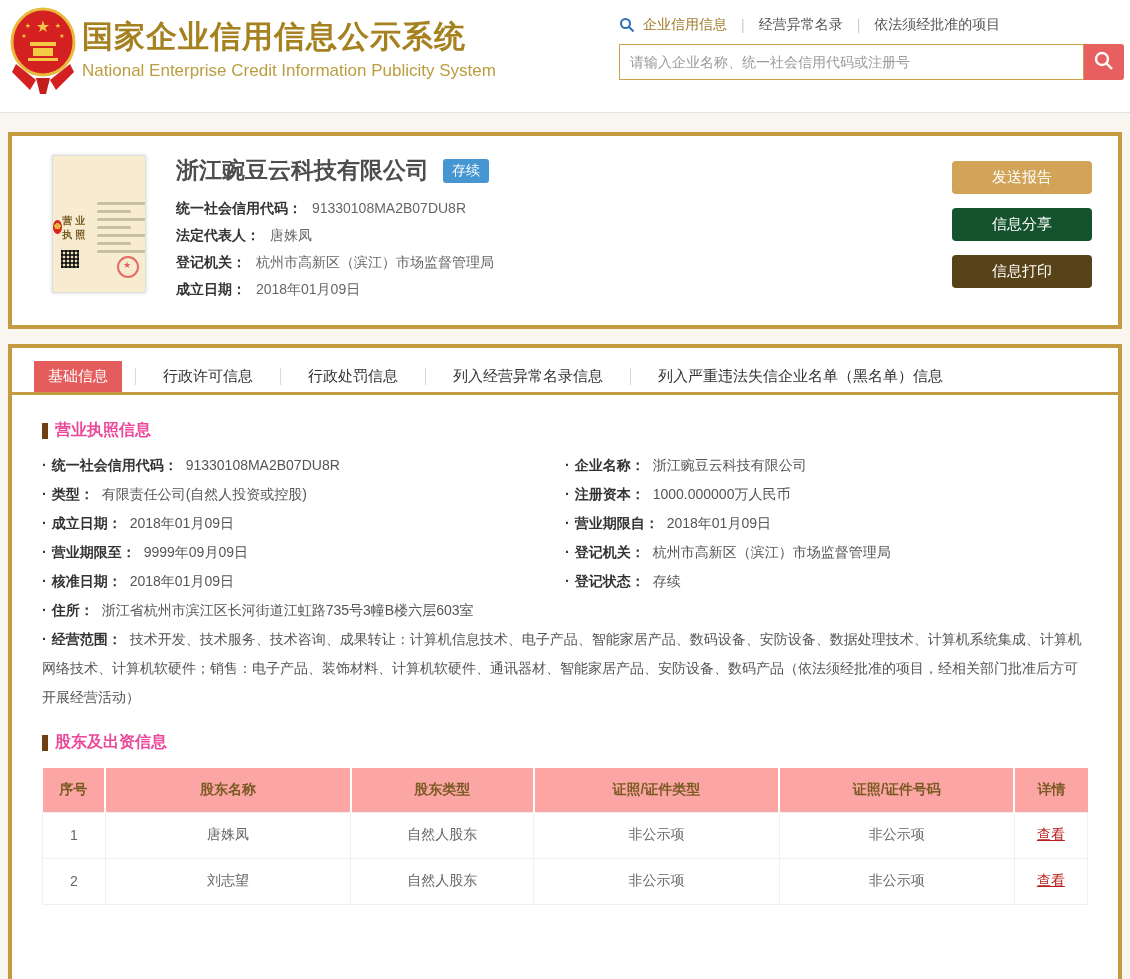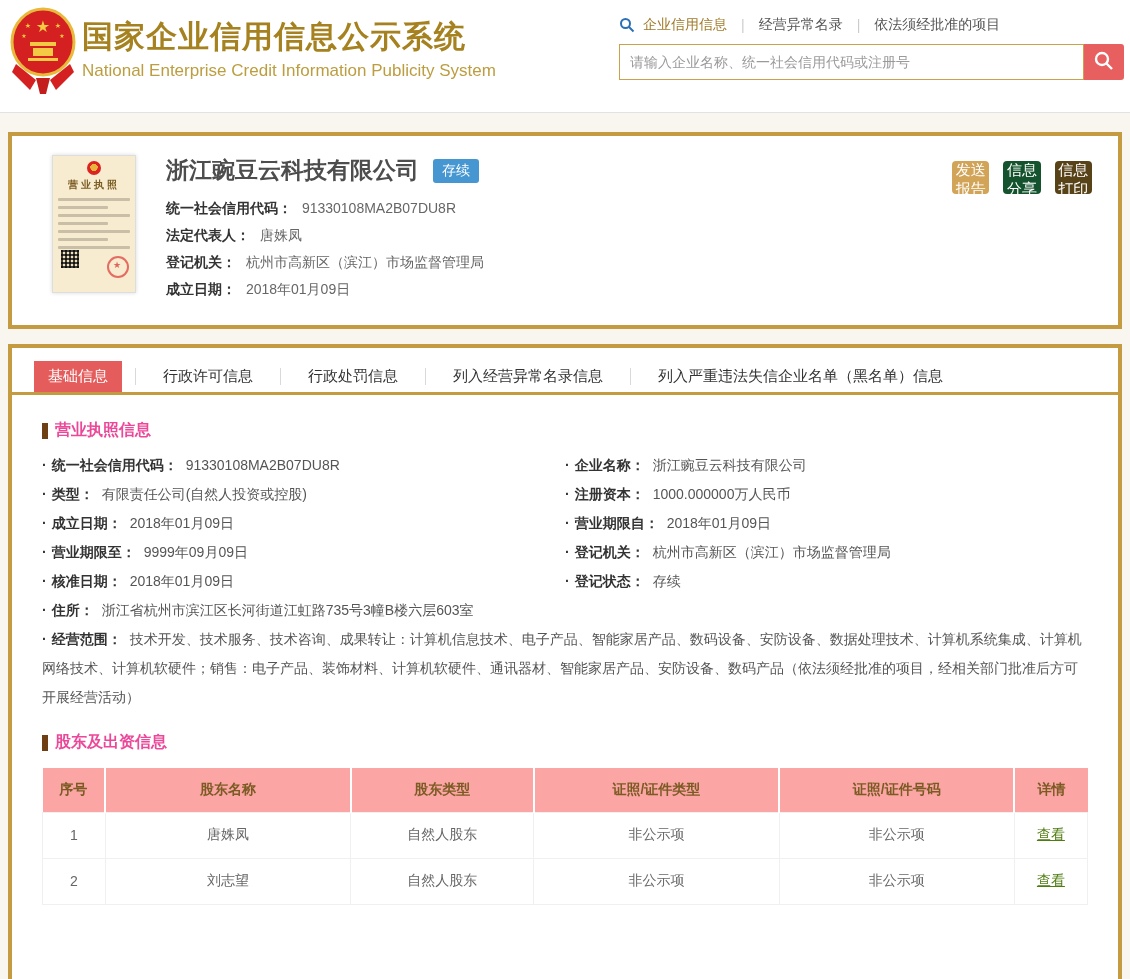--- a/index.html
+++ b/index.html
@@ -25,23 +25,23 @@
     padding:0 10px; font-size:14px; color:#a16207; background:#fff; }
   .search-input::placeholder { color:#9a9a9a; }
   .search-btn { width:40px; height:36px; background:#e85f5f; border:none; cursor:pointer;
     display:flex; align-items:center; justify-content:center; border-radius:0 3px 3px 0; }
 
   
   .card { margin:0 8px; background:#fff; border:4px solid #c49b40; }
   .company-card { margin-top:19px; padding:19px 26px 16px 40px; display:flex; height:197px; }
 
   
-  .license-thumb { width:84px; height:138px; background:#f7ecd0; border:1px solid #ddd;
+  .license-thumb { width:94px; height:138px; background:#f7ecd0; border:1px solid #ddd;
     box-shadow:0 0 4px rgba(0,0,0,.15); position:relative; flex-shrink:0;
-    display:flex; flex-direction:column; align-items:center; padding-top:5px; }
+    display:flex; flex-direction:row; align-items:center; padding-top:5px; }
   .lic-emblem { width:14px; height:14px; border-radius:50%;
     background:radial-gradient(circle at 50% 45%, #e9b43c 0 35%, #d22 36% 100%); }
   .lic-title { font-size:10px; font-weight:bold; color:#7a5b23; letter-spacing:3px; margin-top:3px; }
   .lic-lines { width:72px; margin-top:6px; }
   .lic-line { height:3px; background:#c9bfa8; margin-bottom:5px; border-radius:1px; }
   .lic-line.short { width:70%; }
   .lic-qr { position:absolute; left:8px; bottom:24px; width:18px; height:18px;
     background:repeating-linear-gradient(0deg,#444 0 2px,#f7ecd0 2px 4px),
                repeating-linear-gradient(90deg,#444 0 2px,rgba(247,236,208,.6) 2px 4px);
     background-blend-mode:multiply; }
@@ -53,21 +53,21 @@
   .company-info { flex:1; padding-left:30px; }
   .company-name-row { display:flex; align-items:center; }
   .company-name { font-size:23px; font-weight:bold; color:#4d4d4d; }
   .status-badge { background:#4696d2; color:#fff; font-size:14px; padding:3px 9px;
     border-radius:3px; margin-left:14px; cursor:pointer; }
   .cc-fields { margin-top:9px; }
   .cc-row { font-size:14px; line-height:27px; white-space:nowrap; }
   .cc-label { font-weight:bold; color:#333; }
   .cc-value { color:#666; margin-left:6px; }
 
-  .action-col { width:140px; display:flex; gap:14px;
+  .action-col { width:140px; display:flex; flex-direction:column; gap:14px;
     margin-top:6px; flex-shrink:0; }
   .action-btn { height:33px; border:none; border-radius:4px; color:#fff; font-size:15px;
     cursor:pointer; font-family:inherit; }
   .btn-report { background:#d2a458; }
   .btn-share  { background:#14532d; }
   .btn-print  { background:#584218; }
 
   
   .main-card { margin-top:15px; min-height:700px; }
   .tab-strip { padding:13px 0 0 22px; border-bottom:3px solid #c49b40;
@@ -89,21 +89,21 @@
   .f-value { color:#555; margin-left:8px; }
   .f-para { line-height:29px; }
 
   .shareholder-section { margin-top:20px; }
   .sh-table { width:100%; border-collapse:collapse; margin-top:15px; table-layout:fixed; }
   .sh-table th { background:#fca5a5; color:#7a5b23; font-size:14px; font-weight:bold;
     height:44px; border-right:2px solid #fff; }
   .sh-table th:last-child { border-right:none; }
   .sh-table td { height:46px; text-align:center; font-size:14px; color:#666;
     border:1px solid #f0f0f0; background:#fff; }
-  .sh-table td.detail a { color:#4d7c0f; text-decoration:underline; cursor:pointer; }
+  .sh-table td.detail a { color:#b91c1c; text-decoration:underline; cursor:pointer; }
   .col-seq{width:6%} .col-name{width:23.5%} .col-type{width:17.5%}
   .col-certtype{width:23.5%} .col-certno{width:22.5%} .col-detail{width:7%}
 </style>
 </head>
 <body>
 
 <div class="site-header">
   <div class="logo-wrap">
     <svg width="66" height="90" viewBox="0 0 66 90">
       <ellipse cx="33" cy="36" rx="31" ry="33" fill="#d42020"></ellipse>

